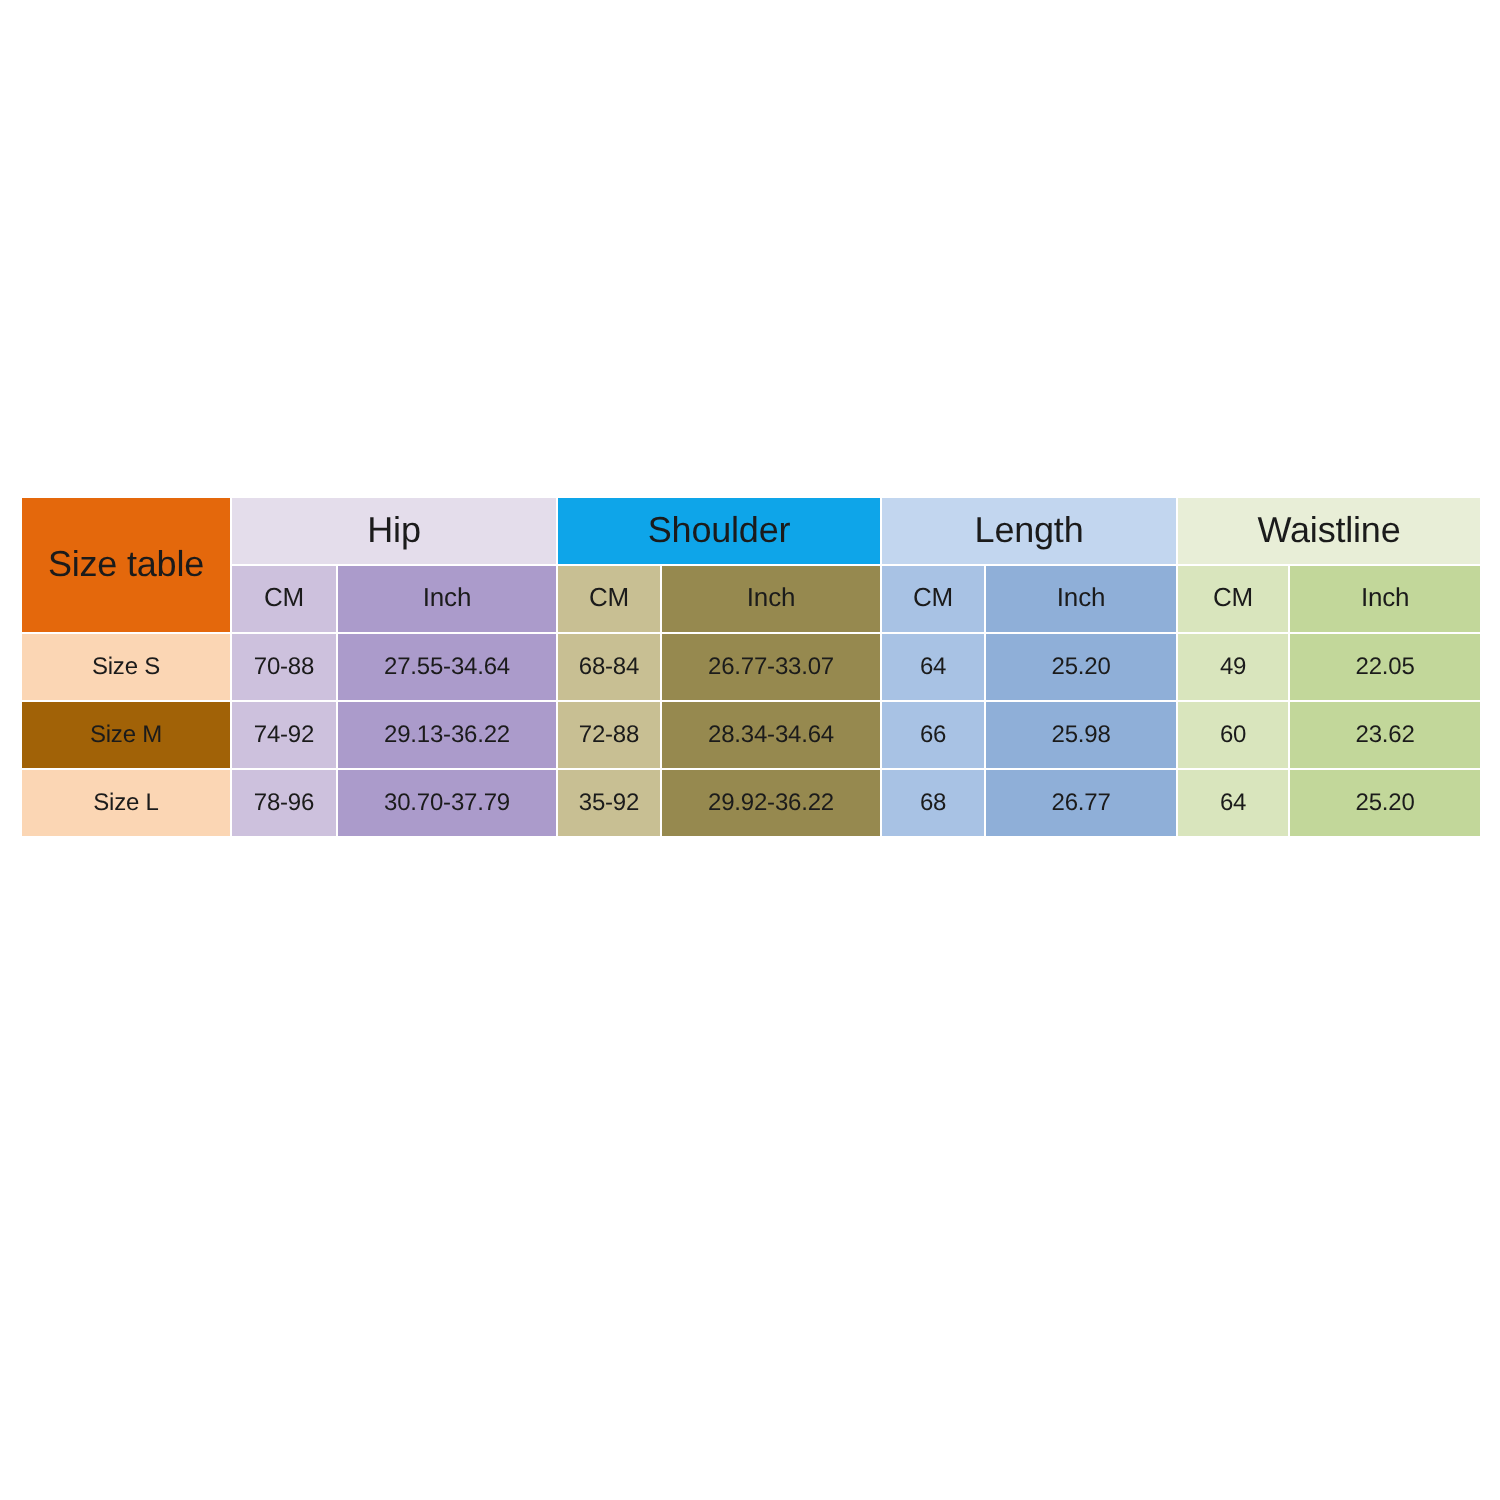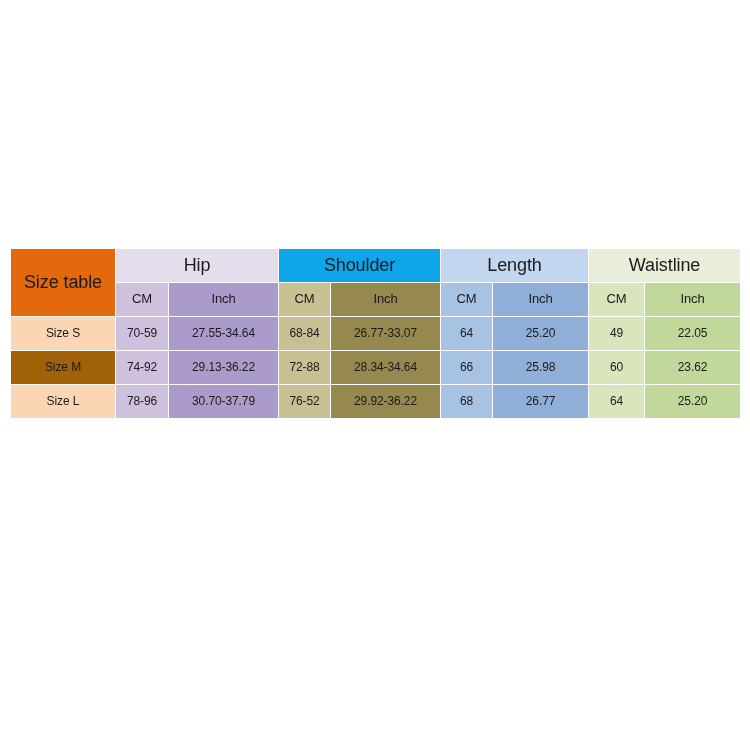--- a/index.html
+++ b/index.html
@@ -132,21 +132,21 @@
 
           <td class="len-cm">CM</td>
           <td class="len-inch">Inch</td>
 
           <td class="wa-cm">CM</td>
           <td class="wa-inch">Inch</td>
         </tr>
 
         <tr class="data-row">
           <td class="size-odd">Size S</td>
-          <td class="hip-cm">70-59</td>
+          <td class="hip-cm">70-88</td>
           <td class="hip-inch">27.55-34.64</td>
           <td class="sh-cm">68-84</td>
           <td class="sh-inch">26.77-33.07</td>
           <td class="len-cm">64</td>
           <td class="len-inch">25.20</td>
           <td class="wa-cm">49</td>
           <td class="wa-inch">22.05</td>
         </tr>
 
         <tr class="data-row">
@@ -158,21 +158,21 @@
           <td class="len-cm">66</td>
           <td class="len-inch">25.98</td>
           <td class="wa-cm">60</td>
           <td class="wa-inch">23.62</td>
         </tr>
 
         <tr class="data-row">
           <td class="size-odd">Size L</td>
           <td class="hip-cm">78-96</td>
           <td class="hip-inch">30.70-37.79</td>
-          <td class="sh-cm">76-52</td>
+          <td class="sh-cm">35-92</td>
           <td class="sh-inch">29.92-36.22</td>
           <td class="len-cm">68</td>
           <td class="len-inch">26.77</td>
           <td class="wa-cm">64</td>
           <td class="wa-inch">25.20</td>
         </tr>
 
       </tbody>
     </table>
   </div>

